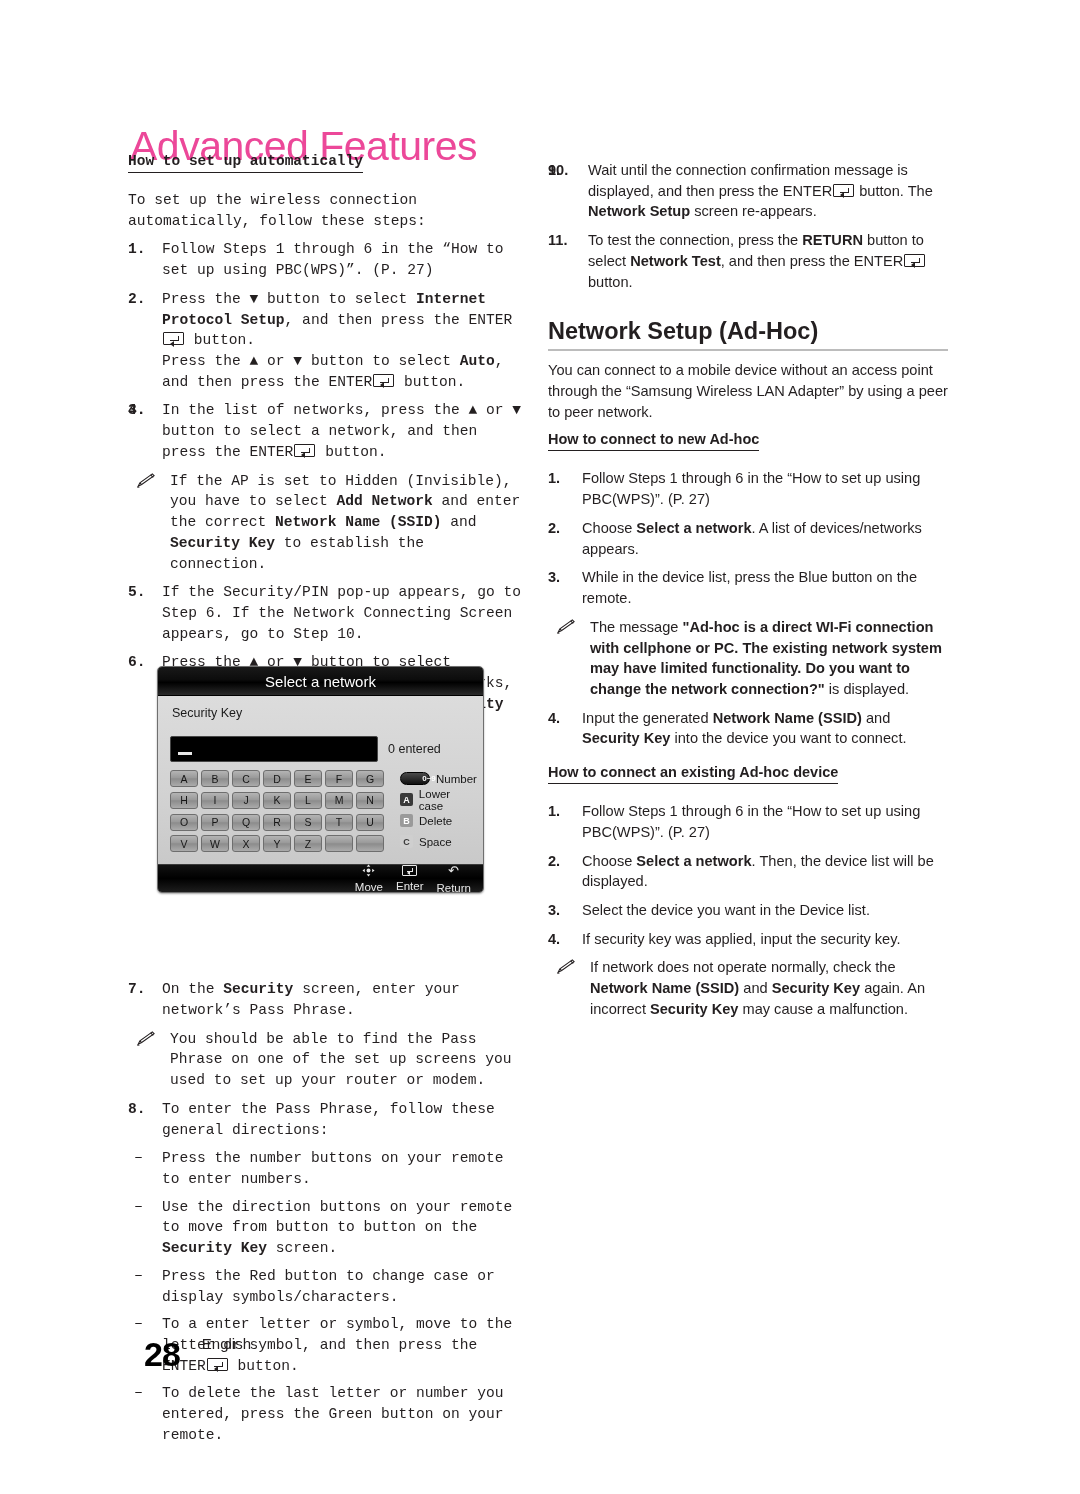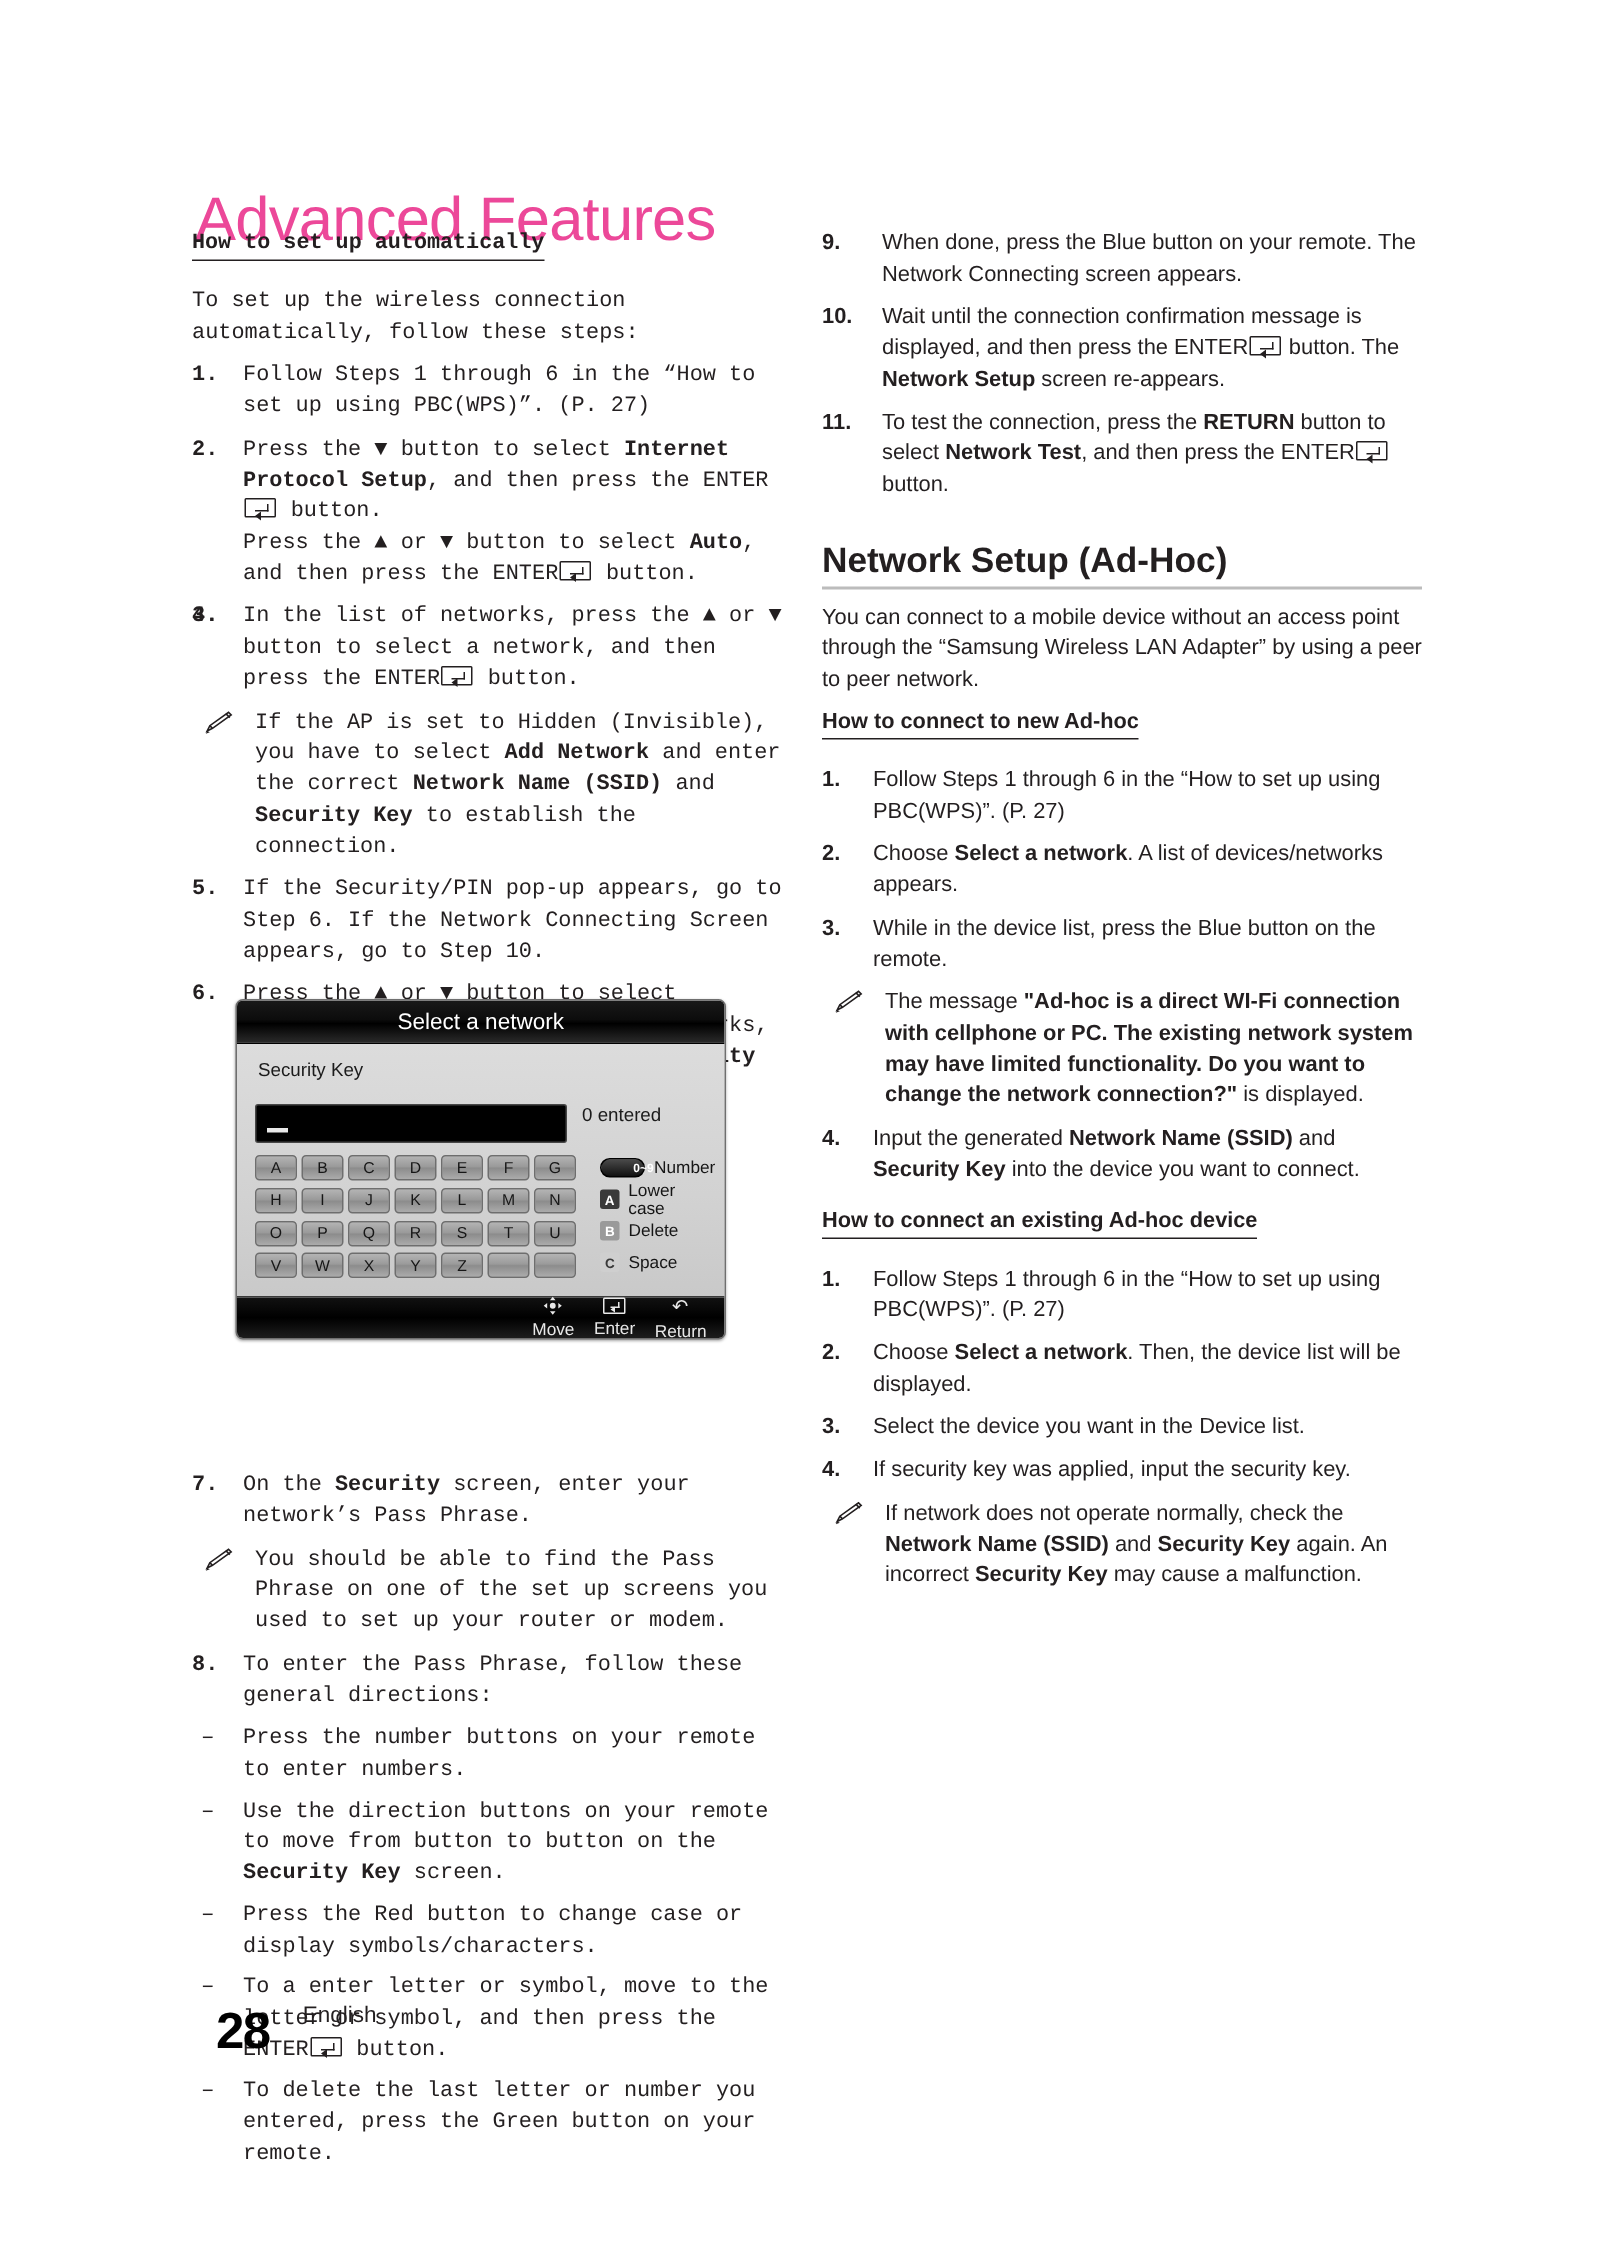--- a/index.html
+++ b/index.html
@@ -113,21 +113,21 @@
     color:#ffffff; font-size:15px; text-align:center;
     line-height:29px; font-weight:400;
     border-bottom:1px solid #000;
   }
   .tv-body{
     position:relative; height:168px;
     background:linear-gradient(to bottom,#dcdcdc 0%,#d2d2d2 60%,#c9c9c9 100%);
     padding:8px 10px 0 12px;
   }
   .tv-label{ font-size:12.5px; color:#1b1b1b; margin:2px 0 6px 2px; }
-  .tv-inputrow{ display:flex; align-items:flex-start; gap:10px;margin-top:16px; }
+  .tv-inputrow{ display:flex; align-items:center; gap:10px;margin-top:16px; }
   .tv-input{
     width:208px; height:26px; background:#000;
     border:1px solid #474747; border-radius:2px;
     position:relative;
   }
   .tv-input .caret{
     position:absolute; left:7px; top:15px; width:14px; height:2.5px; background:#e8e8e8;
   }
   .tv-entered{ font-size:12.5px; color:#1b1b1b; }
 
@@ -337,21 +337,21 @@
       <span class="fb-item">
         <span class="ico-return">↷</span>
         <span>Return</span>
       </span>
     </div>
   </div>
 
   <div class="col col-right">
 
     <ol class="steps wide">
-        <li><span class="num">9.</span><span>When done, press the Blue button on your remote. The Network Connecting screen appears.</span></li>
+        <li><span class="num">9.</span></li>
         <li><span class="num">10.</span><span>Wait until the connection confirmation message is displayed, and then press the ENTER<span class="enterkey"></span> button. The <b>Network Setup</b> screen re-appears.</span></li>
         <li><span class="num">11.</span><span>To test the connection, press the <b>RETURN</b> button to select <b>Network Test</b>, and then press the ENTER<span class="enterkey"></span> button.</span></li>
       </ol>
 
     <h2 class="section-head">Network Setup (Ad-Hoc)</h2>
 
     <p class="body">You can connect to a mobile device without an access point through the “Samsung Wireless LAN Adapter” by using a peer to peer network.</p>
 
     <div class="sub-head-wrap">
       <div class="sub-head">How to connect to new Ad-hoc</div>

